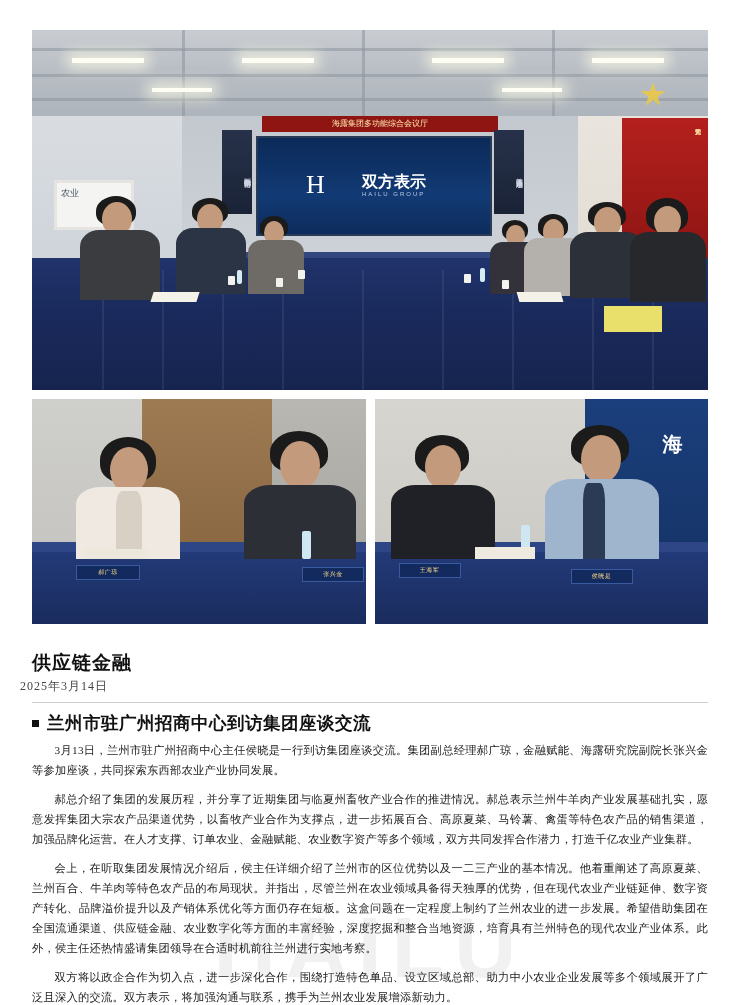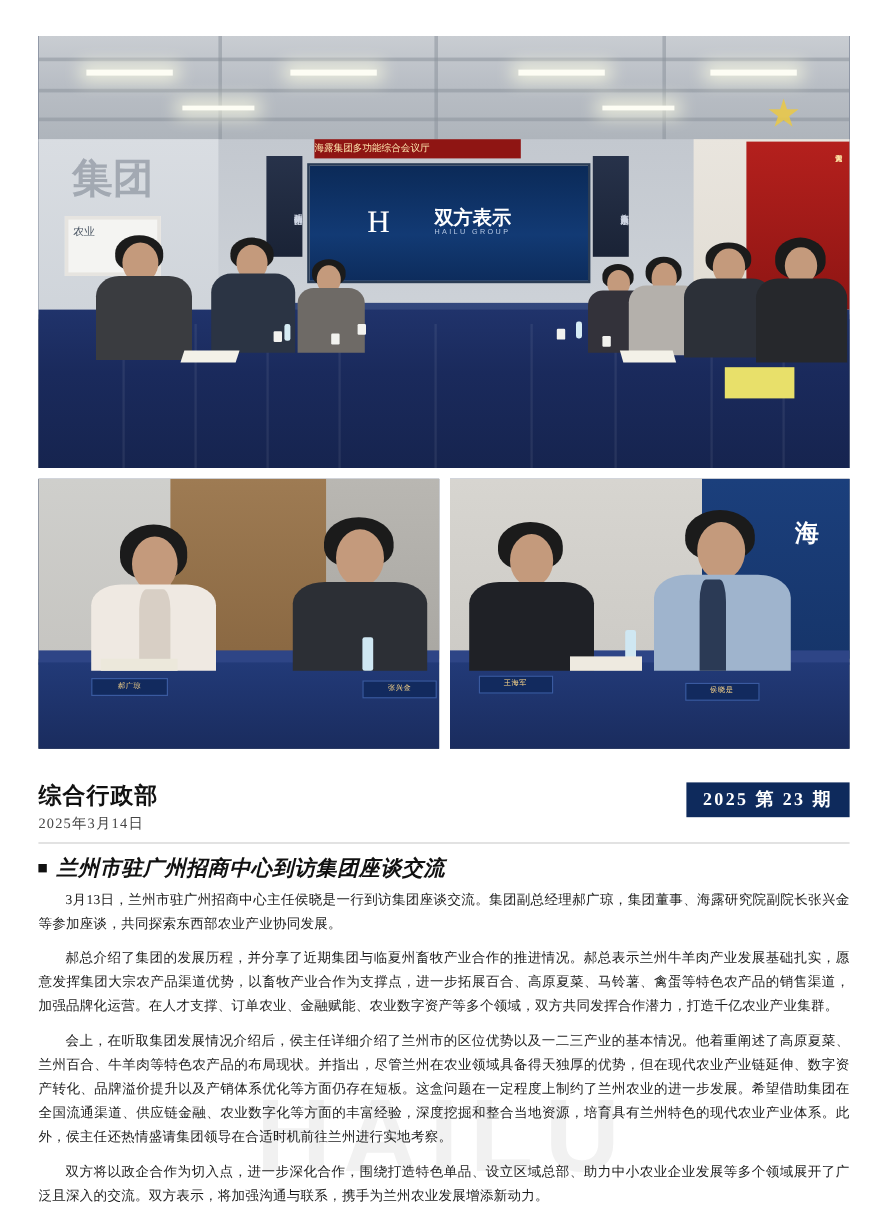--- a/index.html
+++ b/index.html
@@ -108,22 +108,22 @@
     position: absolute; left: 48px; top: 32px; color: #ffffff;
     font-family: "Liberation Serif", serif; font-size: 26px; letter-spacing: -3px;
   }
   .mp-screen .logo-t {
     position: absolute; left: 104px; top: 34px; color: #ffffff; font-size: 16px; font-weight: bold;
   }
   .mp-screen .logo-s {
     position: absolute; left: 104px; top: 53px; color: #b9cbe6; font-size: 6px; letter-spacing: 2px;
   }
   .mp-banner {
-    position: absolute; left: 230px; top: 86px; width: 172px; height: 16px;
-    background: #8f1513; color: #ffe9b0; font-size: 8px; text-align: left; line-height: 16px;
+    position: absolute; left: 230px; top: 86px; width: 236px; height: 16px;
+    background: #8f1513; color: #ffe9b0; font-size: 8px; text-align: center; line-height: 16px;
   }
   .mp-sidebanner {
     position: absolute; top: 100px; width: 30px; height: 80px;
     background: linear-gradient(180deg,#27324a,#1a2336); color: #cfd6e4;
     font-size: 7px; writing-mode: vertical-rl; text-align: center; padding-top: 4px;
   }
   .mp-frame {
     position: absolute; background: #f4f4f2; border: 3px solid #e6e4e0;
   }
   .mp-frame .ft { font-size: 9px; color: #4b5664; padding: 4px; }
@@ -187,21 +187,21 @@
     color: #ffd98a; font-size: 6px; text-align: center; line-height: 13px; letter-spacing: .5px;
   }
 
   
   .dept {
     position: absolute; left: 32px; top: 650px;
     font-family: "Liberation Serif", serif;
     font-size: 19px; color: #111; font-weight: bold; letter-spacing: 1px;
   }
   .dept-date {
-    position: absolute; left: 32px; top: 678px;
+    position: absolute; left: 20px; top: 678px;
     font-family: "Liberation Serif", serif;
     font-size: 12px; color: #444; letter-spacing: 1px;
   }
   .issue {
     position: absolute; right: 32px; top: 652px;
     background: #0e2a5c; color: #fff; font-size: 15px; font-weight: bold;
     padding: 5px 14px; letter-spacing: 2px;
     font-family: "Liberation Serif", serif;
   }
   .rule {
@@ -209,21 +209,21 @@
   }
   .headline-wrap {
     position: absolute; left: 32px; top: 711px; right: 32px;
     display: flex; align-items: center; gap: 8px;
   }
   .bullet {
     width: 7px; height: 7px; background: #111; flex: none;
   }
   .headline {
     font-family: "Liberation Serif", serif;
-    font-size: 17.5px; font-weight: bold; color: #111; letter-spacing: .5px; font-style: italic;
+    font-size: 17.5px; font-weight: bold; color: #111; letter-spacing: .5px;
   }
   .body {
     position: absolute; left: 32px; top: 740px; width: 676px;
   }
   .body p {
     margin: 0 0 9px 0;
     font-family: "Liberation Serif", serif;
     font-size: 11.3px;
     line-height: 20px;
     color: #1c1c1c;
@@ -258,21 +258,20 @@
 
       <div class="mp-backwall"></div>
       <div class="mp-leftwall"></div>
       <div class="mp-rightwall"></div>
 
       <div class="mp-redpanel">
         <div class="rp-text">入党誓词</div>
       </div>
       <div class="mp-emblem"></div>
 
-      <div class="mp-bigchar" style="left:28px;top:96px;">集团</div>
       <div class="mp-frame" style="left:22px;top:150px;width:74px;height:44px;">
         <div class="ft">农业</div>
       </div>
 
       <div class="mp-banner">海露集团多功能综合会议厅</div>
 
       <div class="mp-sidebanner" style="left:190px;">创新驱动 团结协作</div>
       <div class="mp-sidebanner" style="left:462px;">务实高效 追求卓越</div>
 
       <div class="mp-screen">
@@ -377,30 +376,29 @@
         <div class="bottle" style="left:146px;top:126px;width:9px;height:28px;background:#cfe7f2;"></div>
         <div class="paper" style="left:100px;top:148px;width:60px;height:12px;background:#eeeae0;"></div>
 
         <div class="nameplate" style="left:24px;bottom:46px;width:60px;">王海军</div>
         <div class="nameplate" style="left:196px;bottom:40px;width:60px;">侯晓是</div>
       </div>
 
     </div>
   </div>
 
-  <div class="dept">综合行政部</div>
+  <div class="dept">供应链金融</div>
   <div class="dept-date">2025年3月14日</div>
-  <div class="issue">2025  第 23 期</div>
   <div class="rule"></div>
 
   <div class="headline-wrap">
     <span class="bullet"></span>
     <span class="headline">兰州市驻广州招商中心到访集团座谈交流</span>
   </div>
 
   <div class="body">
-    <p>3月13日，兰州市驻广州招商中心主任侯晓是一行到访集团座谈交流。集团副总经理郝广琼，集团董事、海露研究院副院长张兴金等参加座谈，共同探索东西部农业产业协同发展。</p>
+    <p>3月13日，兰州市驻广州招商中心主任侯晓是一行到访集团座谈交流。集团副总经理郝广琼，金融赋能、海露研究院副院长张兴金等参加座谈，共同探索东西部农业产业协同发展。</p>
     <p>郝总介绍了集团的发展历程，并分享了近期集团与临夏州畜牧产业合作的推进情况。郝总表示兰州牛羊肉产业发展基础扎实，愿意发挥集团大宗农产品渠道优势，以畜牧产业合作为支撑点，进一步拓展百合、高原夏菜、马铃薯、禽蛋等特色农产品的销售渠道，加强品牌化运营。在人才支撑、订单农业、金融赋能、农业数字资产等多个领域，双方共同发挥合作潜力，打造千亿农业产业集群。</p>
     <p>会上，在听取集团发展情况介绍后，侯主任详细介绍了兰州市的区位优势以及一二三产业的基本情况。他着重阐述了高原夏菜、兰州百合、牛羊肉等特色农产品的布局现状。并指出，尽管兰州在农业领域具备得天独厚的优势，但在现代农业产业链延伸、数字资产转化、品牌溢价提升以及产销体系优化等方面仍存在短板。这盒问题在一定程度上制约了兰州农业的进一步发展。希望借助集团在全国流通渠道、供应链金融、农业数字化等方面的丰富经验，深度挖掘和整合当地资源，培育具有兰州特色的现代农业产业体系。此外，侯主任还热情盛请集团领导在合适时机前往兰州进行实地考察。</p>
     <p>双方将以政企合作为切入点，进一步深化合作，围绕打造特色单品、设立区域总部、助力中小农业企业发展等多个领域展开了广泛且深入的交流。双方表示，将加强沟通与联系，携手为兰州农业发展增添新动力。</p>
   </div>
 
 </div>
 
 </body></html>

